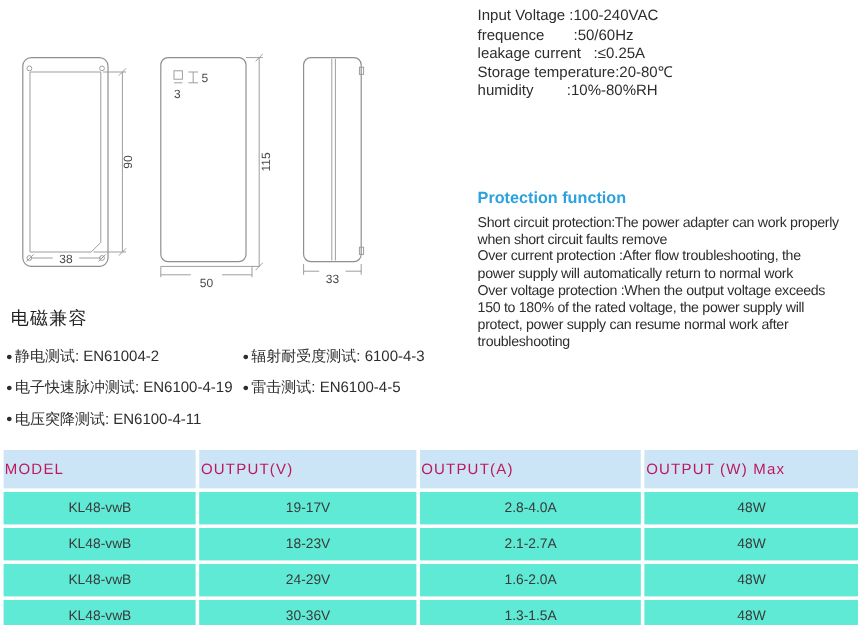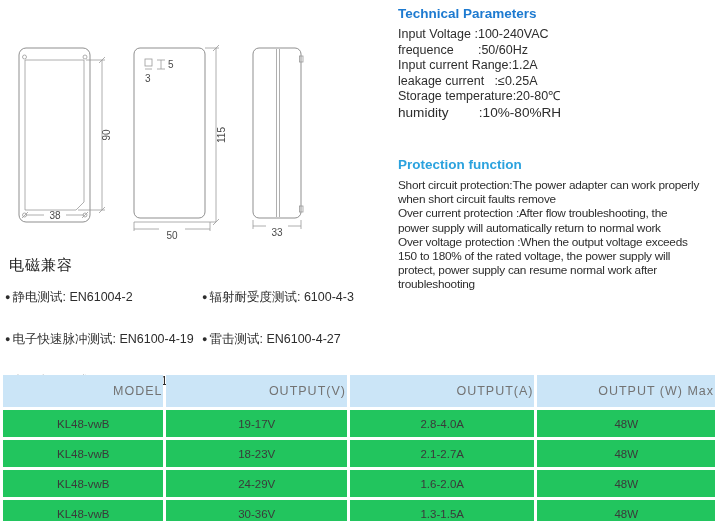--- a/index.html
+++ b/index.html
@@ -20,28 +20,28 @@
   .tech-lines div:nth-child(6){font-size:13.6px;}
   .tech-lines div:nth-child(7){font-size:19px;}
 
   .prot{position:absolute;left:398px;top:157px;width:322px;}
   .prot .sec-title{color:#2ba2de;margin:0 0 6px 0;}
   .prot-lines div{white-space:nowrap;font-size:11.8px;line-height:14.2px;color:#2d2d2d;letter-spacing:-0.25px;}
 
   
   .emc{position:absolute;left:5px;top:256px;width:388px;}
   .emc-title{font-size:15px;color:#222;margin:0 0 14px 4px;letter-spacing:1px;}
-  .emc-grid{display:grid;grid-template-columns:197px auto;row-gap:25px;}
+  .emc-grid{display:grid;grid-template-columns:197px auto;row-gap:9px;}
   .emc-item{font-size:12.5px;color:#2d2d2d;white-space:nowrap;}
   .emc-item .blt{font-size:9px;vertical-align:1px;margin-right:2px;color:#2d2d2d;}
 
   
   .spec-table{position:absolute;left:0;top:372px;width:718px;border-collapse:separate;border-spacing:3px;table-layout:fixed;}
-  .spec-table th{background:#cbe5f7;height:30px;font-weight:normal;font-size:12.5px;letter-spacing:1px;color:#737373;text-align:right;}
-  .spec-table td{background:#22c55e;height:25px;text-align:center;font-size:11.5px;color:#3a3a3a;}
+  .spec-table th{background:#cbe5f7;height:30px;font-weight:normal;font-size:12.5px;letter-spacing:1px;color:#be185d;text-align:left;}
+  .spec-table td{background:#5eead4;height:25px;text-align:center;font-size:11.5px;color:#3a3a3a;}
 </style>
 </head>
 <body>
 
 <div class="page">
 
   <svg class="drawings" width="350" height="218" viewBox="0 0 350 218">
 
     <g>
       <rect class="ln" x="13" y="18" width="71" height="174" rx="7"></rect>
@@ -82,25 +82,23 @@
       <path class="thin" d="M270.5,19 V187 M273.5,19 V187"></path>
       <rect class="thin" x="293.5" y="26" width="3.5" height="6"></rect>
       <rect class="thin" x="293.5" y="176" width="3.5" height="6"></rect>
 
       <path class="thin" d="M247,190 V199 M295,190 V199 M247,196 H260 M282,196 H295"></path>
       <text x="271" y="206" text-anchor="middle">33</text>
     </g>
   </svg>
 
   <div class="tech">
-    <div class="sec-title">Technical Parameters</div>
     <div class="tech-lines">
       <div>Input Voltage :100-240VAC</div>
       <div>frequence       :50/60Hz</div>
-      <div>Input current Range:1.2A</div>
       <div>leakage current   :≤0.25A</div>
       <div>Storage temperature:20-80℃</div>
       <div>humidity        :10%-80%RH</div>
     </div>
   </div>
 
   <div class="prot">
     <div class="sec-title">Protection function</div>
     <div class="prot-lines">
       <div>Short circuit protection:The power adapter can work properly</div>
@@ -113,21 +111,21 @@
       <div>troubleshooting</div>
     </div>
   </div>
 
   <div class="emc">
     <div class="emc-title">电磁兼容</div>
     <div class="emc-grid">
       <div class="emc-item"><span class="blt">●</span><span>静电测试: EN61004-2</span></div>
       <div class="emc-item"><span class="blt">●</span><span>辐射耐受度测试: 6100-4-3</span></div>
       <div class="emc-item"><span class="blt">●</span><span>电子快速脉冲测试: EN6100-4-19</span></div>
-      <div class="emc-item"><span class="blt">●</span><span>雷击测试: EN6100-4-27</span></div>
+      <div class="emc-item"><span class="blt">●</span><span>雷击测试: EN6100-4-5</span></div>
       <div class="emc-item"><span class="blt">●</span><span>电压突降测试: EN6100-4-11</span></div>
     </div>
   </div>
 
   <table class="spec-table">
     <colgroup>
       <col style="width:160px">
         <col style="width:180px">
         <col style="width:184px">
         <col style="width:177px">

